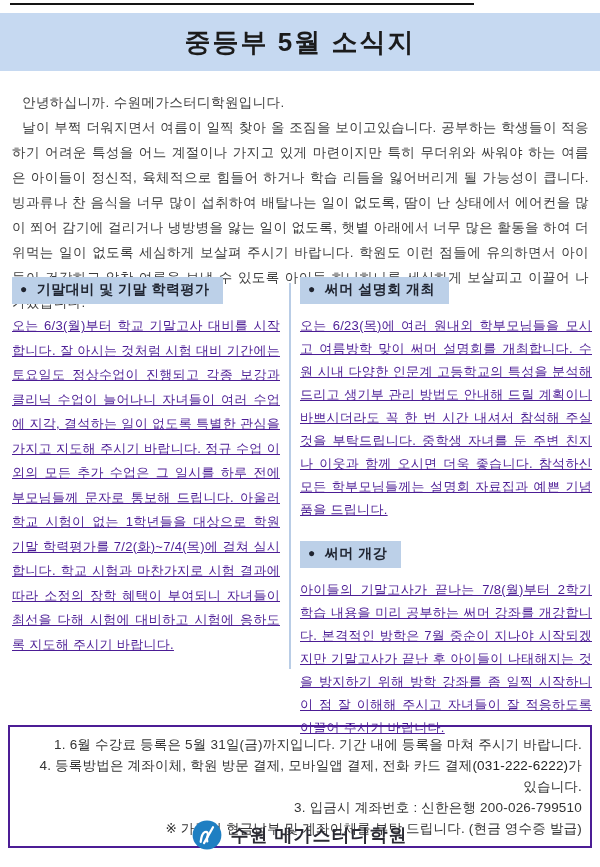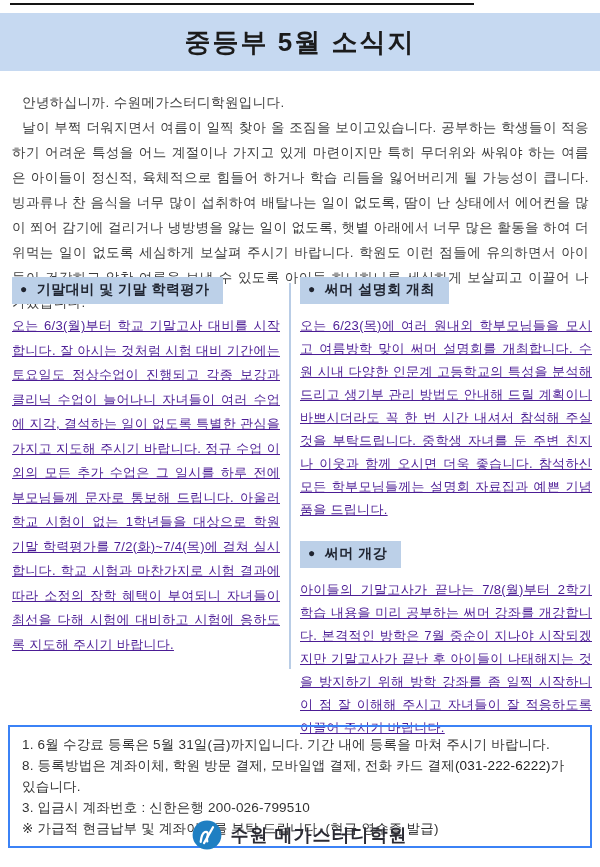--- a/index.html
+++ b/index.html
@@ -41,22 +41,22 @@
   }
   .bullet { font-size:12px; margin-right:9px; position:relative; top:-1px; }
   .sec-body {
     margin-top:10px; font-size:13px; line-height:24.5px;
     text-align:justify; letter-spacing:0.3px; color:#4c1d95;text-decoration:underline;
   }
   .col-right .sec-body { line-height:23px; }
   .sec-gap { margin-top:20px; }
   .notice {
     position:absolute; left:8px; top:722px; width:584px;
-    border:2px solid #3b82f6; padding:7px 8px 7px 12px;
-    font-size:13.5px; line-height:21px; color:#333333; letter-spacing:0.2px;
+    border:2px solid #4c1d95; padding:7px 8px 7px 12px;
+    font-size:13.5px; line-height:21px; color:#333333; letter-spacing:0.2px;text-align:right;
   }
   .notice b { font-weight:normal; color:#222222; }
   .footer {
     position:absolute; left:0; top:814px; width:600px; height:36px;
     display:flex; align-items:center; justify-content:center; gap:8px;
   }
   .logo { width:30px; height:30px; display:block; }
   .brand {
     font-size:18px; font-weight:bold; color:#2a2a33; letter-spacing:1px;
   }
@@ -97,21 +97,21 @@
       <div class="sec-head sec-gap">
         <span class="bullet">●</span><span>써머 개강</span>
       </div>
       <p class="sec-body">아이들의 기말고사가 끝나는 7/8(월)부터 2학기 학습 내용을 미리 공부하는 써머 강좌를 개강합니다.  본격적인 방학은 7월 중순이 지나야 시작되겠지만 기말고사가 끝난 후 아이들이 나태해지는 것을 방지하기 위해 방학 강좌를 좀 일찍 시작하니 이 점 잘 이해해 주시고 자녀들이 잘 적응하도록 이끌어 주시기 바랍니다.</p>
     </div>
 
   </div>
 
   <div class="notice">
     <p>1. 6월 수강료 등록은 5월 31일(금)까지입니다. 기간 내에 등록을 마쳐 주시기 바랍니다.</p>
-    <p><span>8. 등록방법은 계좌이체, 학원 방문 결제, 모바일앱 결제, 전화 카드 결제</span><b>(031-222-6222)</b><span>가 있습니다.</span></p>
+    <p><span>4. 등록방법은 계좌이체, 학원 방문 결제, 모바일앱 결제, 전화 카드 결제</span><b>(031-222-6222)</b><span>가 있습니다.</span></p>
     <p>3. 입금시 계좌번호 : 신한은행 200-026-799510</p>
     <p>※ 가급적 현금납부 및 계좌이체를 부탁 드립니다. (현금 영수증 발급)</p>
   </div>
 
   <footer class="footer">
     <svg class="logo" viewBox="0 0 100 100" xmlns="http://www.w3.org/2000/svg" aria-hidden="true">
       <circle cx="50" cy="50" r="48" fill="#1f7fc2"></circle>
       <path d="M29 73 C31 56 36 43 43 40 C51 37 55 44 52 53 C50 60 48 66 51 71" fill="none" stroke="#ffffff" stroke-width="7.5" stroke-linecap="round"></path>
       <path d="M70 24 L40 77" fill="none" stroke="#ffffff" stroke-width="7.5" stroke-linecap="round"></path>
     </svg>

